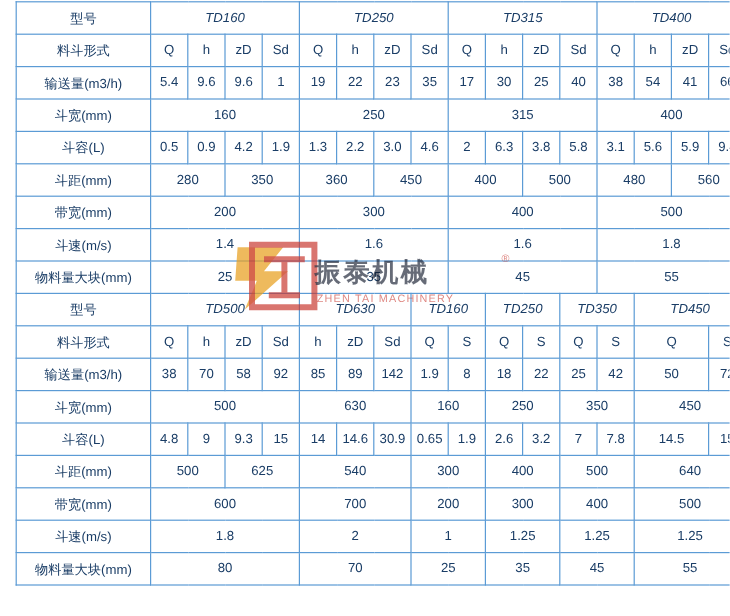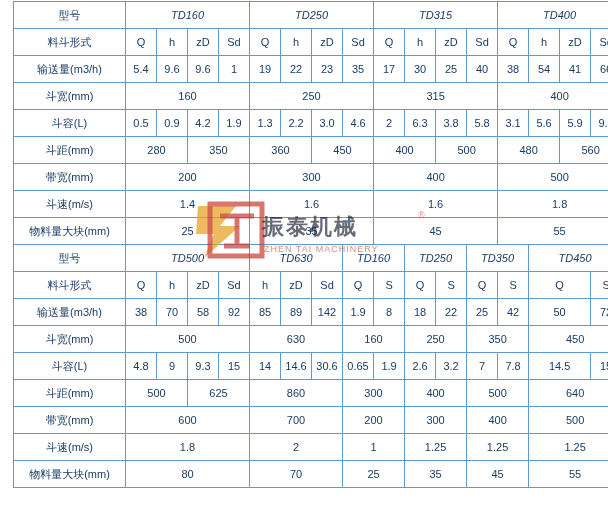--- a/index.html
+++ b/index.html
@@ -293,36 +293,36 @@
     </tr>
 
     <tr>
       <td class="label">斗容(L)</td>
       <td>4.8</td>
       <td>9</td>
       <td>9.3</td>
       <td>15</td>
       <td>14</td>
       <td>14.6</td>
-      <td>30.6</td>
+      <td>30.9</td>
       <td>0.65</td>
       <td>1.9</td>
       <td>2.6</td>
       <td>3.2</td>
       <td>7</td>
       <td>7.8</td>
       <td colspan="2">14.5</td>
       <td>15</td>
     </tr>
 
     <tr>
       <td class="label">斗距(mm)</td>
       <td colspan="2">500</td>
       <td colspan="2">625</td>
-      <td colspan="3">860</td>
+      <td colspan="3">540</td>
       <td colspan="2">300</td>
       <td colspan="2">400</td>
       <td colspan="2">500</td>
       <td colspan="3">640</td>
     </tr>
 
     <tr>
       <td class="label">带宽(mm)</td>
       <td colspan="4">600</td>
       <td colspan="3">700</td>

